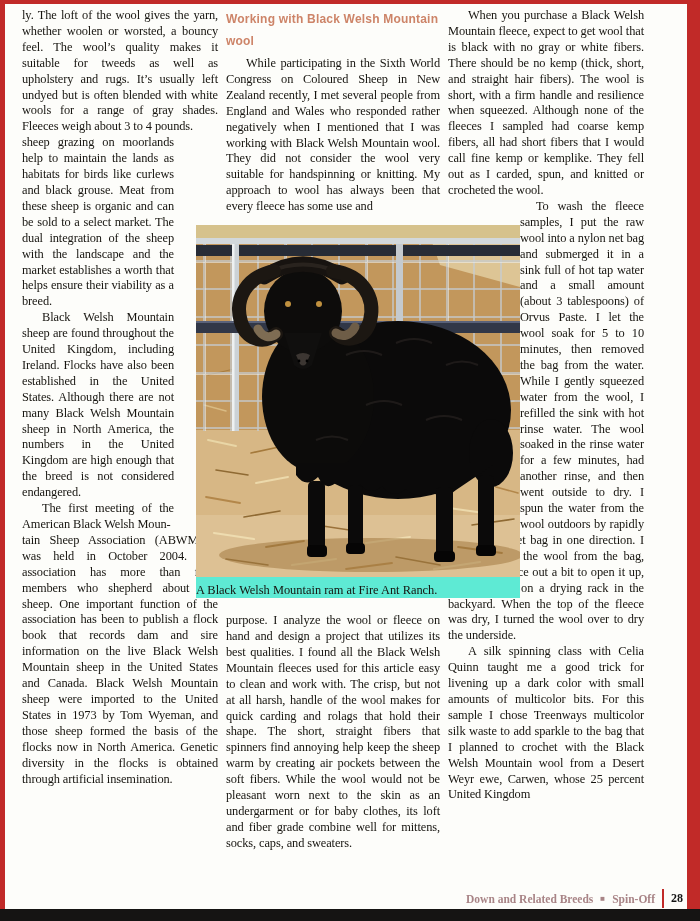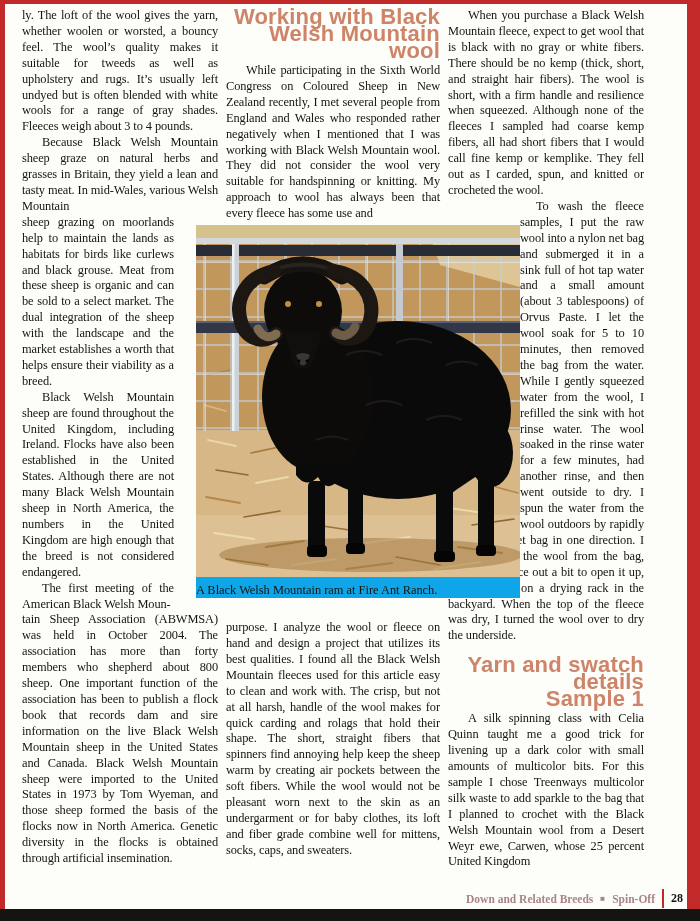--- a/index.html
+++ b/index.html
@@ -22,27 +22,27 @@
   .col3{width:196px;}
   p{margin:0;}
   .indent{text-indent:20px;}
   .deep-indent{text-indent:16px;}
   .narrow{width:152px;}
   .photo-spacer{height:398px;}
   .float-spacer{float:left;width:72px;height:320px;}
 
   h2.sec{
     font-family:"Liberation Sans", sans-serif;font-weight:bold;
-    color:#cd8468;font-size:22px;line-height:17px;margin:0 0 4px 0;letter-spacing:0.2px;
-    text-align:right;
+    color:#cd8468;font-size:12px;line-height:22px;margin:0 0 4px 0;letter-spacing:0.2px;
+    text-align:left;
   }
   h2.sec .hline{display:block;}
 
   
-  .figure{position:absolute;left:196px;top:225px;width:324px;z-index:2;background:#0ea5e9;}
+  .figure{position:absolute;left:196px;top:225px;width:324px;z-index:2;background:#5eead4;}
   .figure svg{display:block;}
   .caption{font-size:12.4px;line-height:15px;margin-top:6px;color:#16140f;text-align:left;}
 
   
   .footer-bg{position:absolute;left:5px;bottom:12px;width:682px;height:32px;background:#fdfdfa;z-index:3;}
   .footer{position:absolute;left:0;bottom:12px;width:700px;height:28px;z-index:5;}
   .footer-left{
     position:absolute;left:6px;bottom:3px;
     font-family:"Liberation Sans", sans-serif;font-size:7.6px;font-weight:bold;
     line-height:9px;color:#101010;letter-spacing:-0.1px;white-space:nowrap;
@@ -61,42 +61,37 @@
 
 <div class="border-left"></div>
 <div class="border-top"></div>
 <div class="border-right"></div>
 <div class="bottom-bar"></div>
 
 <div class="content">
 
   <div class="col col1">
     <p>ly. The loft of the wool gives the yarn, whether woolen or worsted, a bouncy feel. The wool’s quality makes it suitable for tweeds as well as upholstery and rugs. It’s usually left undyed but is often blended with white wools for a range of gray shades. Fleeces weigh about 3 to 4 pounds.</p>
-    <p class="indent">Because Black Welsh Mountain sheep graze on natural herbs and grasses in Britain, they yield a lean and tasty meat. In mid-Wales, various Welsh Mountain</p>
     <p class="narrow">sheep grazing on moorlands help to maintain the lands as habitats for birds like curlews and black grouse. Meat from these sheep is organic and can be sold to a select market. The dual integration of the sheep with the landscape and the market establishes a worth that helps ensure their viability as a breed.</p>
     <p class="narrow indent">Black Welsh Mountain sheep are found throughout the United Kingdom, including Ireland. Flocks have also been established in the United States. Although there are not many Black Welsh Mountain sheep in North America, the numbers in the United Kingdom are high enough that the breed is not considered endangered.</p>
     <p class="narrow indent">The first meeting of the American Black Welsh Moun-</p>
     <p>tain Sheep Association (ABWMSA) was held in October 2004. The association has more than forty members who shepherd about 800 sheep. One important function of the association has been to publish a flock book that records dam and sire information on the live Black Welsh Mountain sheep in the United States and Canada. Black Welsh Mountain sheep were imported to the United States in 1973 by Tom Wyeman, and those sheep formed the basis of the flocks now in North America. Genetic diversity in the flocks is obtained through artificial insemination.</p>
   </div>
 
   <div class="col col2">
     <h2 class="sec">Working with Black Welsh Mountain wool</h2>
     <p class="indent">While participating in the Sixth World Congress on Coloured Sheep in New Zealand recently, I met several people from England and Wales who responded rather negatively when I mentioned that I was working with Black Welsh Mountain wool. They did not consider the wool very suitable for handspinning or knitting. My approach to wool has always been that every fleece has some use and</p>
     <div class="photo-spacer"></div>
     <p>purpose. I analyze the wool or fleece on hand and design a project that utilizes its best qualities. I found all the Black Welsh Mountain fleeces used for this article easy to clean and work with. The crisp, but not at all harsh, handle of the wool makes for quick carding and rolags that hold their shape. The short, straight fibers that spinners find annoying help keep the sheep warm by creating air pockets between the soft fibers. While the wool would not be pleasant worn next to the skin as an undergarment or for baby clothes, its loft and fiber grade combine well for mittens, socks, caps, and sweaters.</p>
   </div>
 
   <div class="col col3">
     <p class="indent">When you purchase a Black Welsh Mountain fleece, expect to get wool that is black with no gray or white fibers. There should be no kemp (thick, short, and straight hair fibers). The wool is short, with a firm handle and resilience when squeezed. Although none of the fleeces I sampled had coarse kemp fibers, all had short fibers that I would call fine kemp or kemplike. They fell out as I carded, spun, and knitted or crocheted the wool.</p>
     <div class="float-spacer"></div>
     <p class="deep-indent">To wash the fleece samples, I put the raw wool into a nylon net bag and submerged it in a sink full of hot tap water and a small amount (about 3 tablespoons) of Orvus Paste. I let the wool soak for 5 to 10 minutes, then removed the bag from the water. While I gently squeezed water from the wool, I refilled the sink with hot rinse water. The wool soaked in the rinse water for a few minutes, had another rinse, and then went outside to dry. I spun the water from the wool outdoors by rapidly twirling the net bag in one direction. I then removed the wool from the bag, shook the fleece out a bit to open it up, and placed it on a drying rack in the backyard. When the top of the fleece was dry, I turned the wool over to dry the underside.</p>
-    <h2 class="sec" style="margin-top:12px;">
-      <span class="hline">Yarn and swatch details</span>
-      <span class="hline">Sample 1</span>
-    </h2>
     <p class="indent">A silk spinning class with Celia Quinn taught me a good trick for livening up a dark color with small amounts of multicolor bits. For this sample I chose Treenways multicolor silk waste to add sparkle to the bag that I planned to crochet with the Black Welsh Mountain wool from a Desert Weyr ewe, Carwen, whose 25 percent United Kingdom</p>
   </div>
 </div>
 
 <figure class="figure" style="margin:0;">
   <svg width="324" height="352" viewBox="0 0 324 352">
 
     <rect x="0" y="0" width="324" height="352" fill="#cda368"></rect>
     <rect x="0" y="0" width="324" height="205" fill="#c2975c"></rect>
     <rect x="0" y="205" width="324" height="147" fill="#d7b785"></rect>

